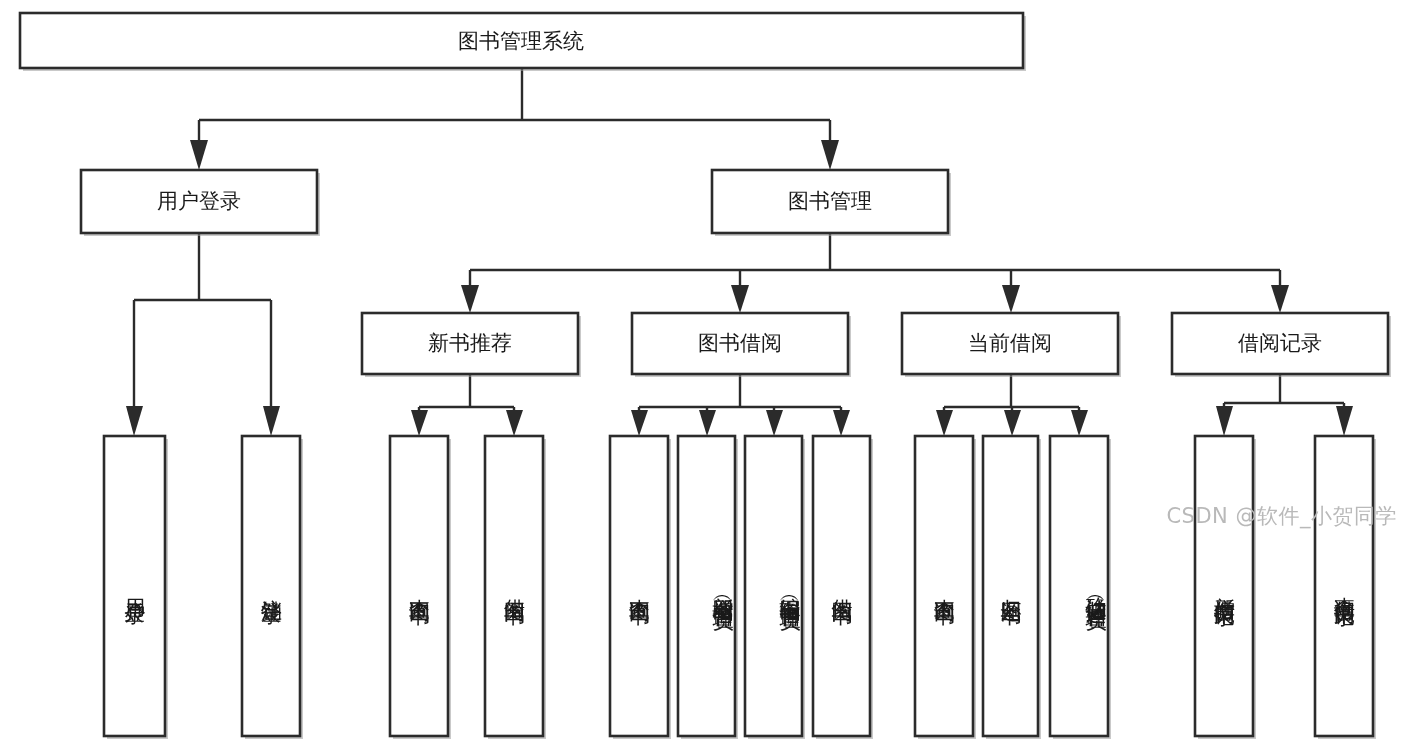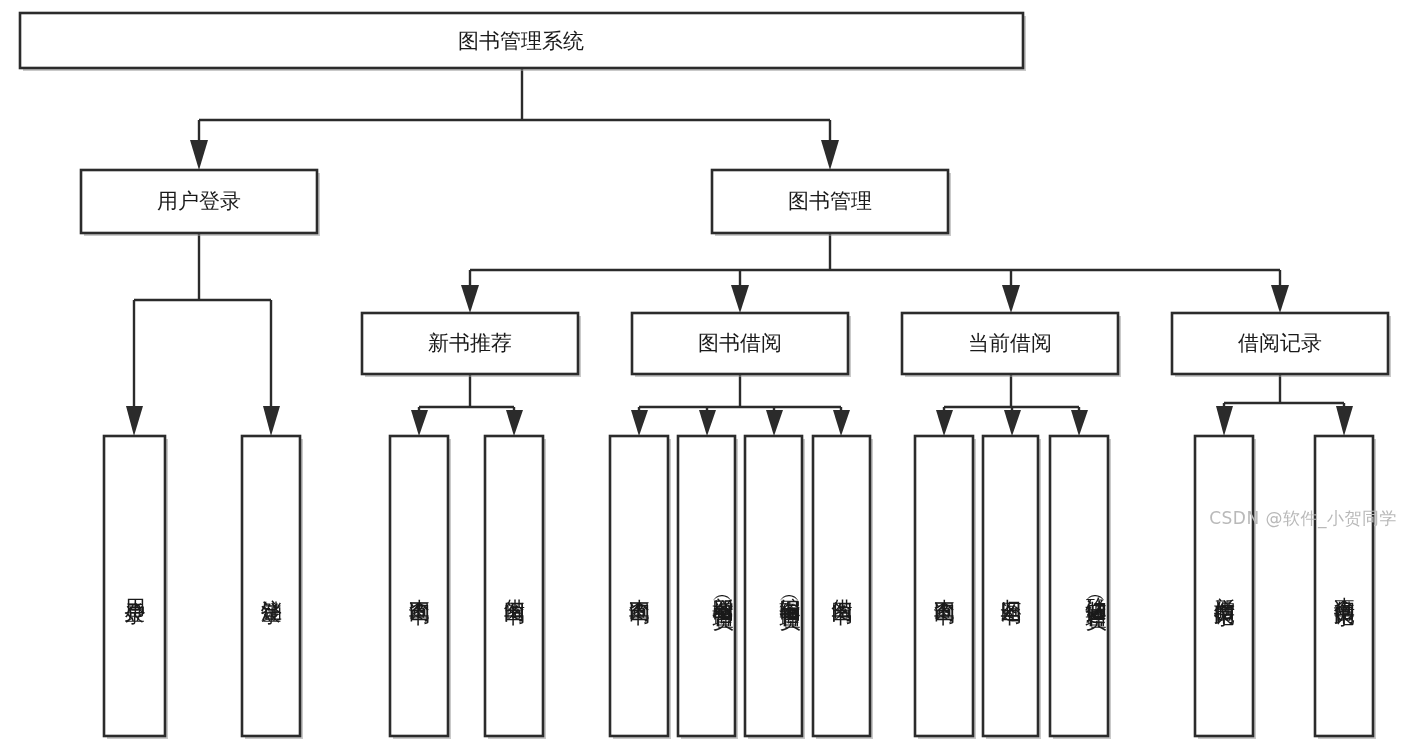--- a/index.html
+++ b/index.html
@@ -64,21 +64,21 @@
     align-items: center;
     justify-content: center;
     white-space: nowrap;
     user-select: none;
   }
   #watermark {
     position: absolute;
     right: 8px;
     bottom: 4px;
     font-family: "DejaVu Sans", "Liberation Sans", sans-serif;
-    font-size: 17px;
+    font-size: 21px;
     color: #b9b9b9;
     letter-spacing: 0.5px;
     white-space: nowrap;
     pointer-events: none;
   }
 </style>
 </head>
 <body>
 
 <div id="diagram-root">

